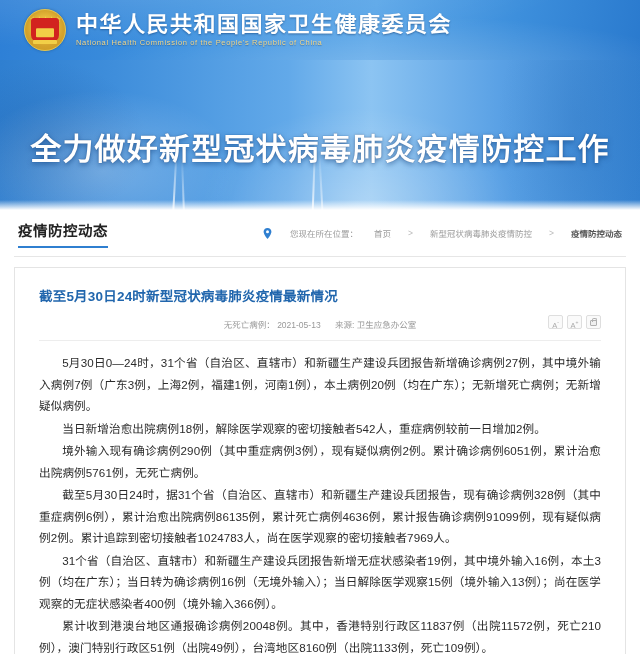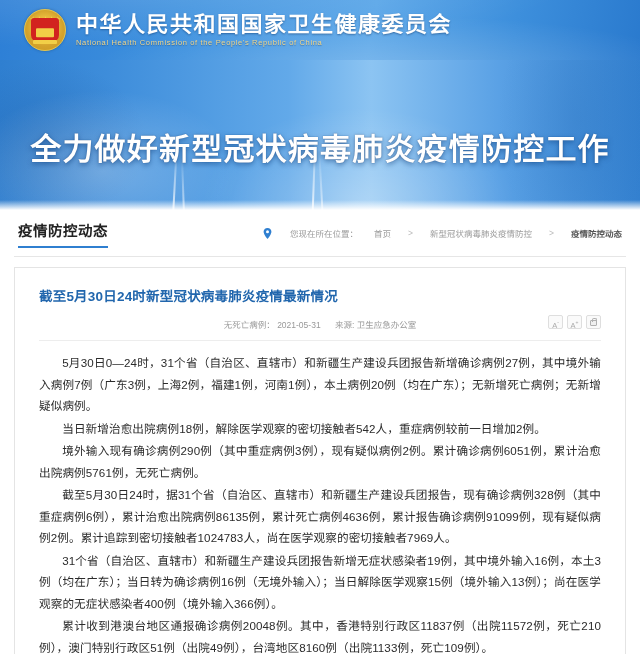--- a/index.html
+++ b/index.html
@@ -316,21 +316,21 @@
 </div>
 <div class="rule"></div>
 
 <div class="card-wrap">
   <div class="card">
 
     <div class="article-title">截至5月30日24时新型冠状病毒肺炎疫情最新情况</div>
 
     <div class="meta-row">
       <span>无死亡病例：</span>
-      <span>2021-05-31</span>
+      <span>2021-05-13</span>
       <span class="meta-src">来源:</span>
       <span>卫生应急办公室</span>
 
       <div class="tools">
         <div class="tool-btn">
           <span>A</span><sup>-</sup>
         </div>
         <div class="tool-btn">
           <span>A</span><sup>+</sup>
         </div>

